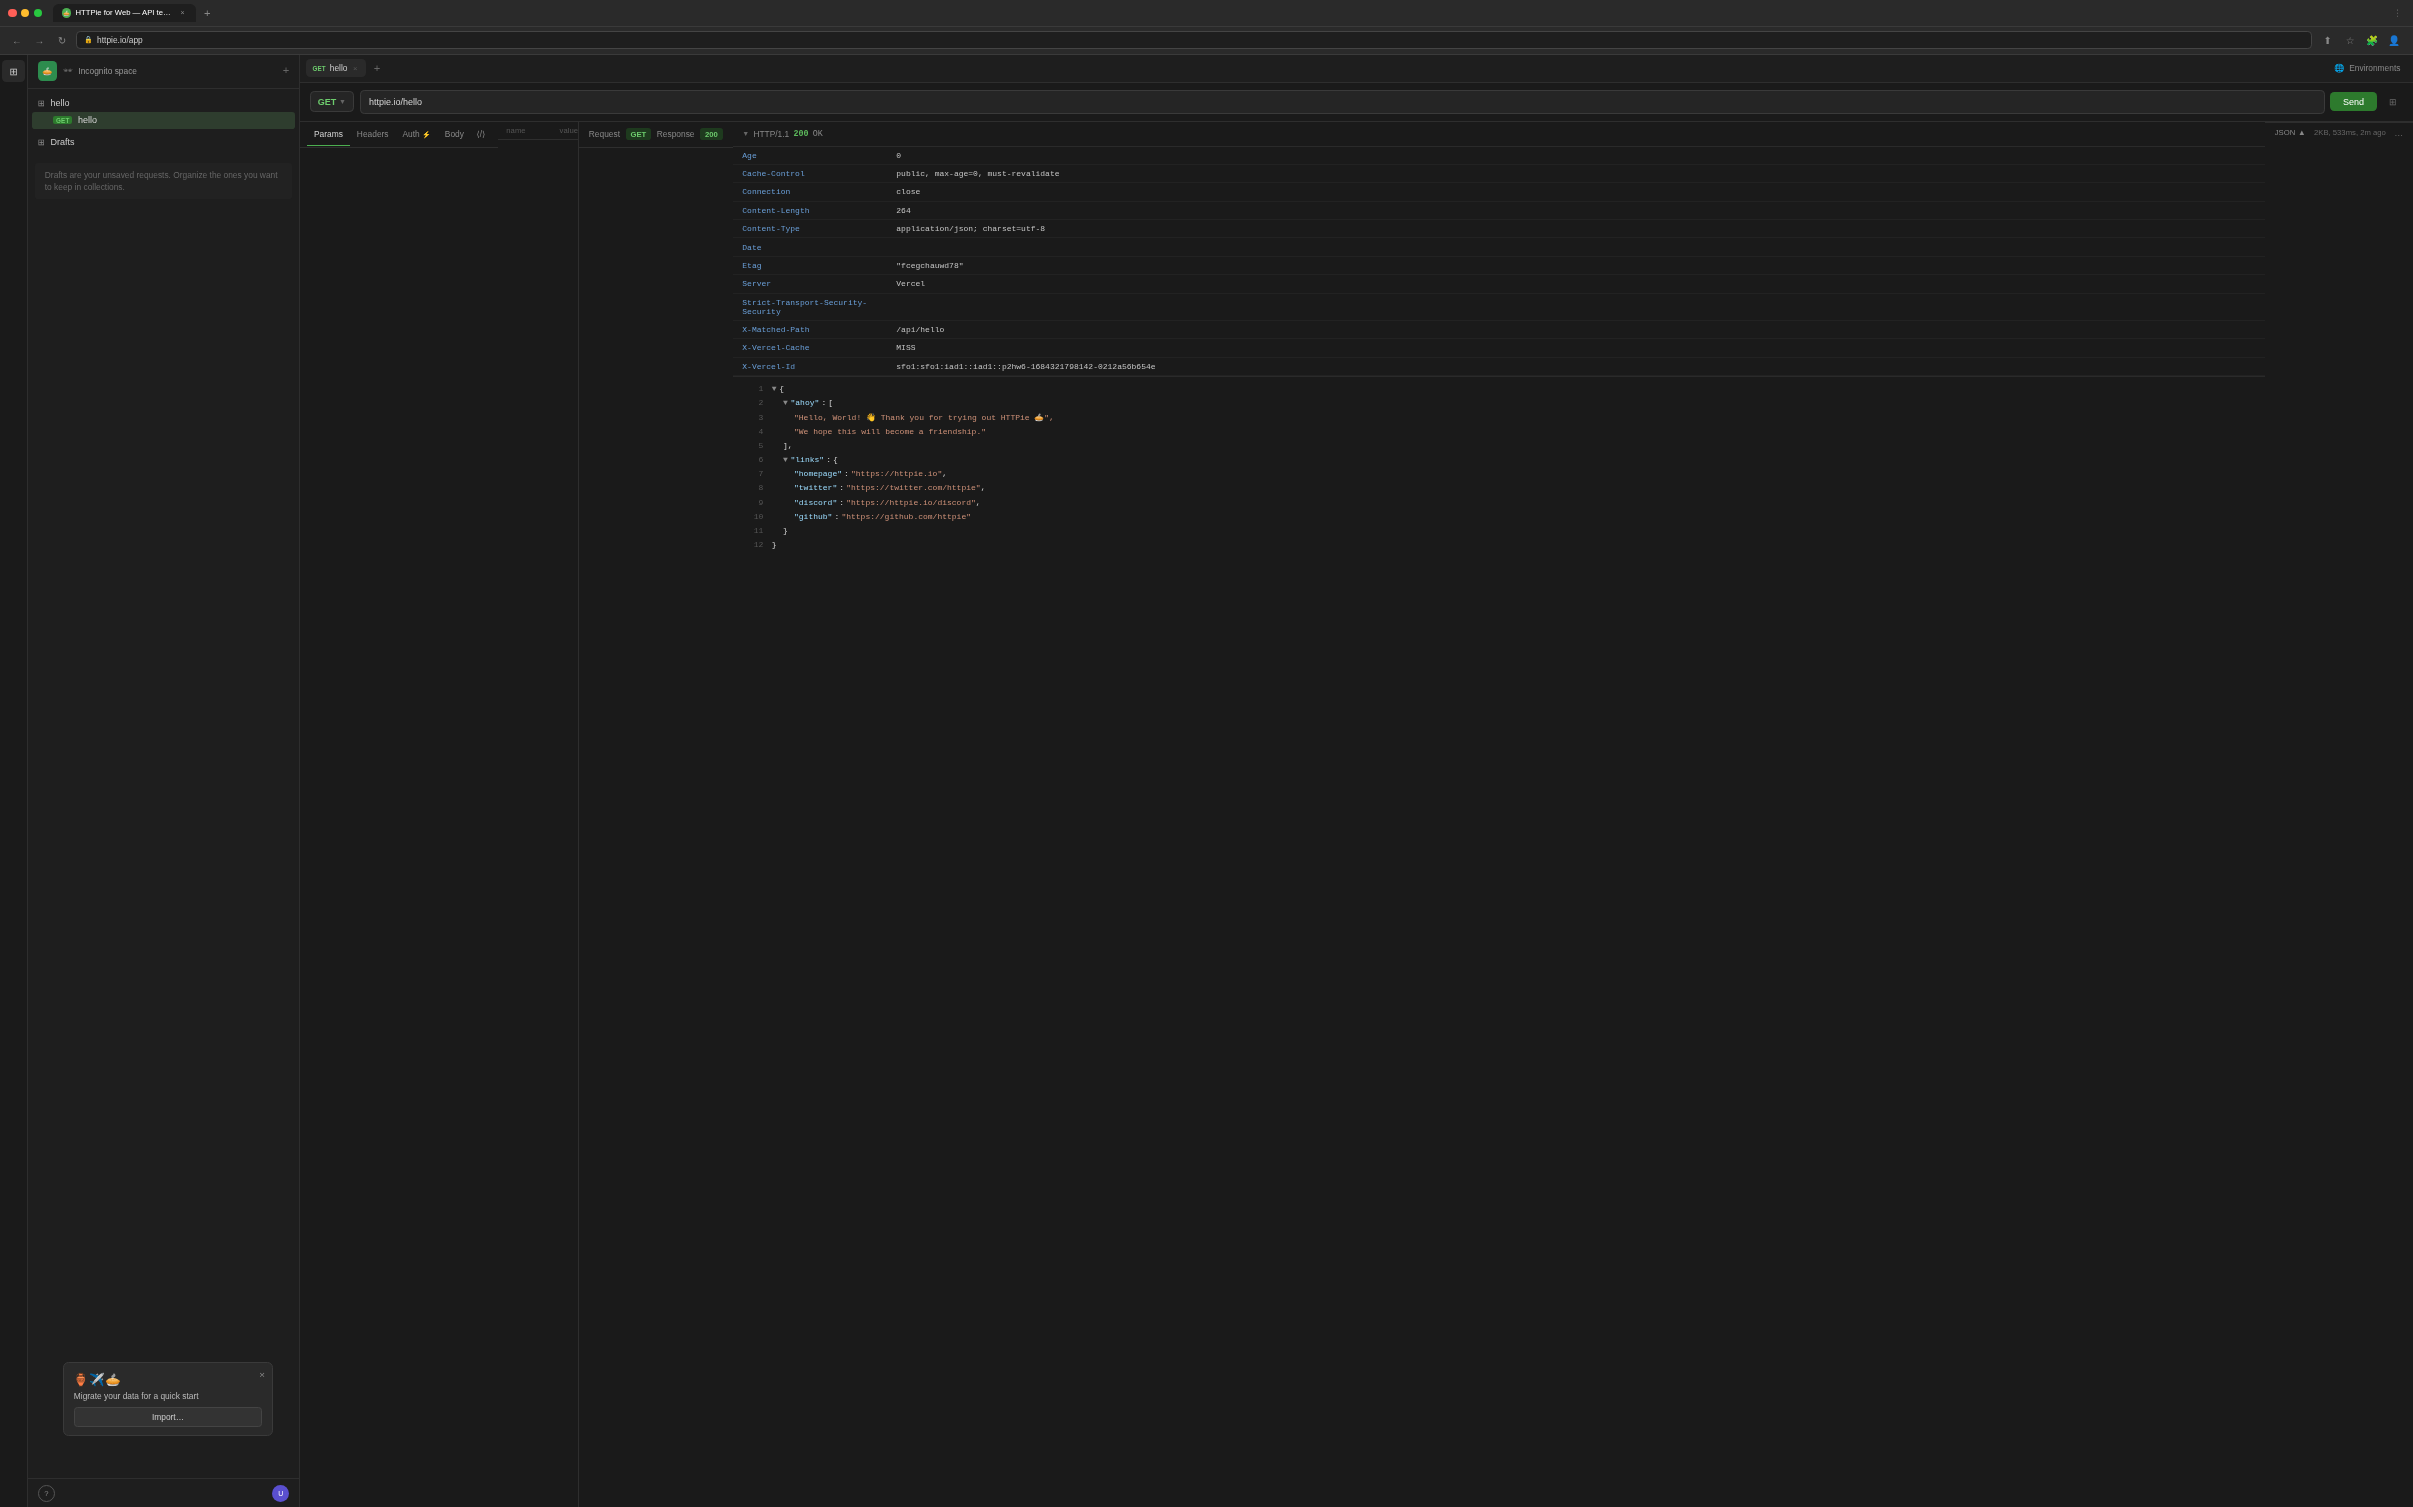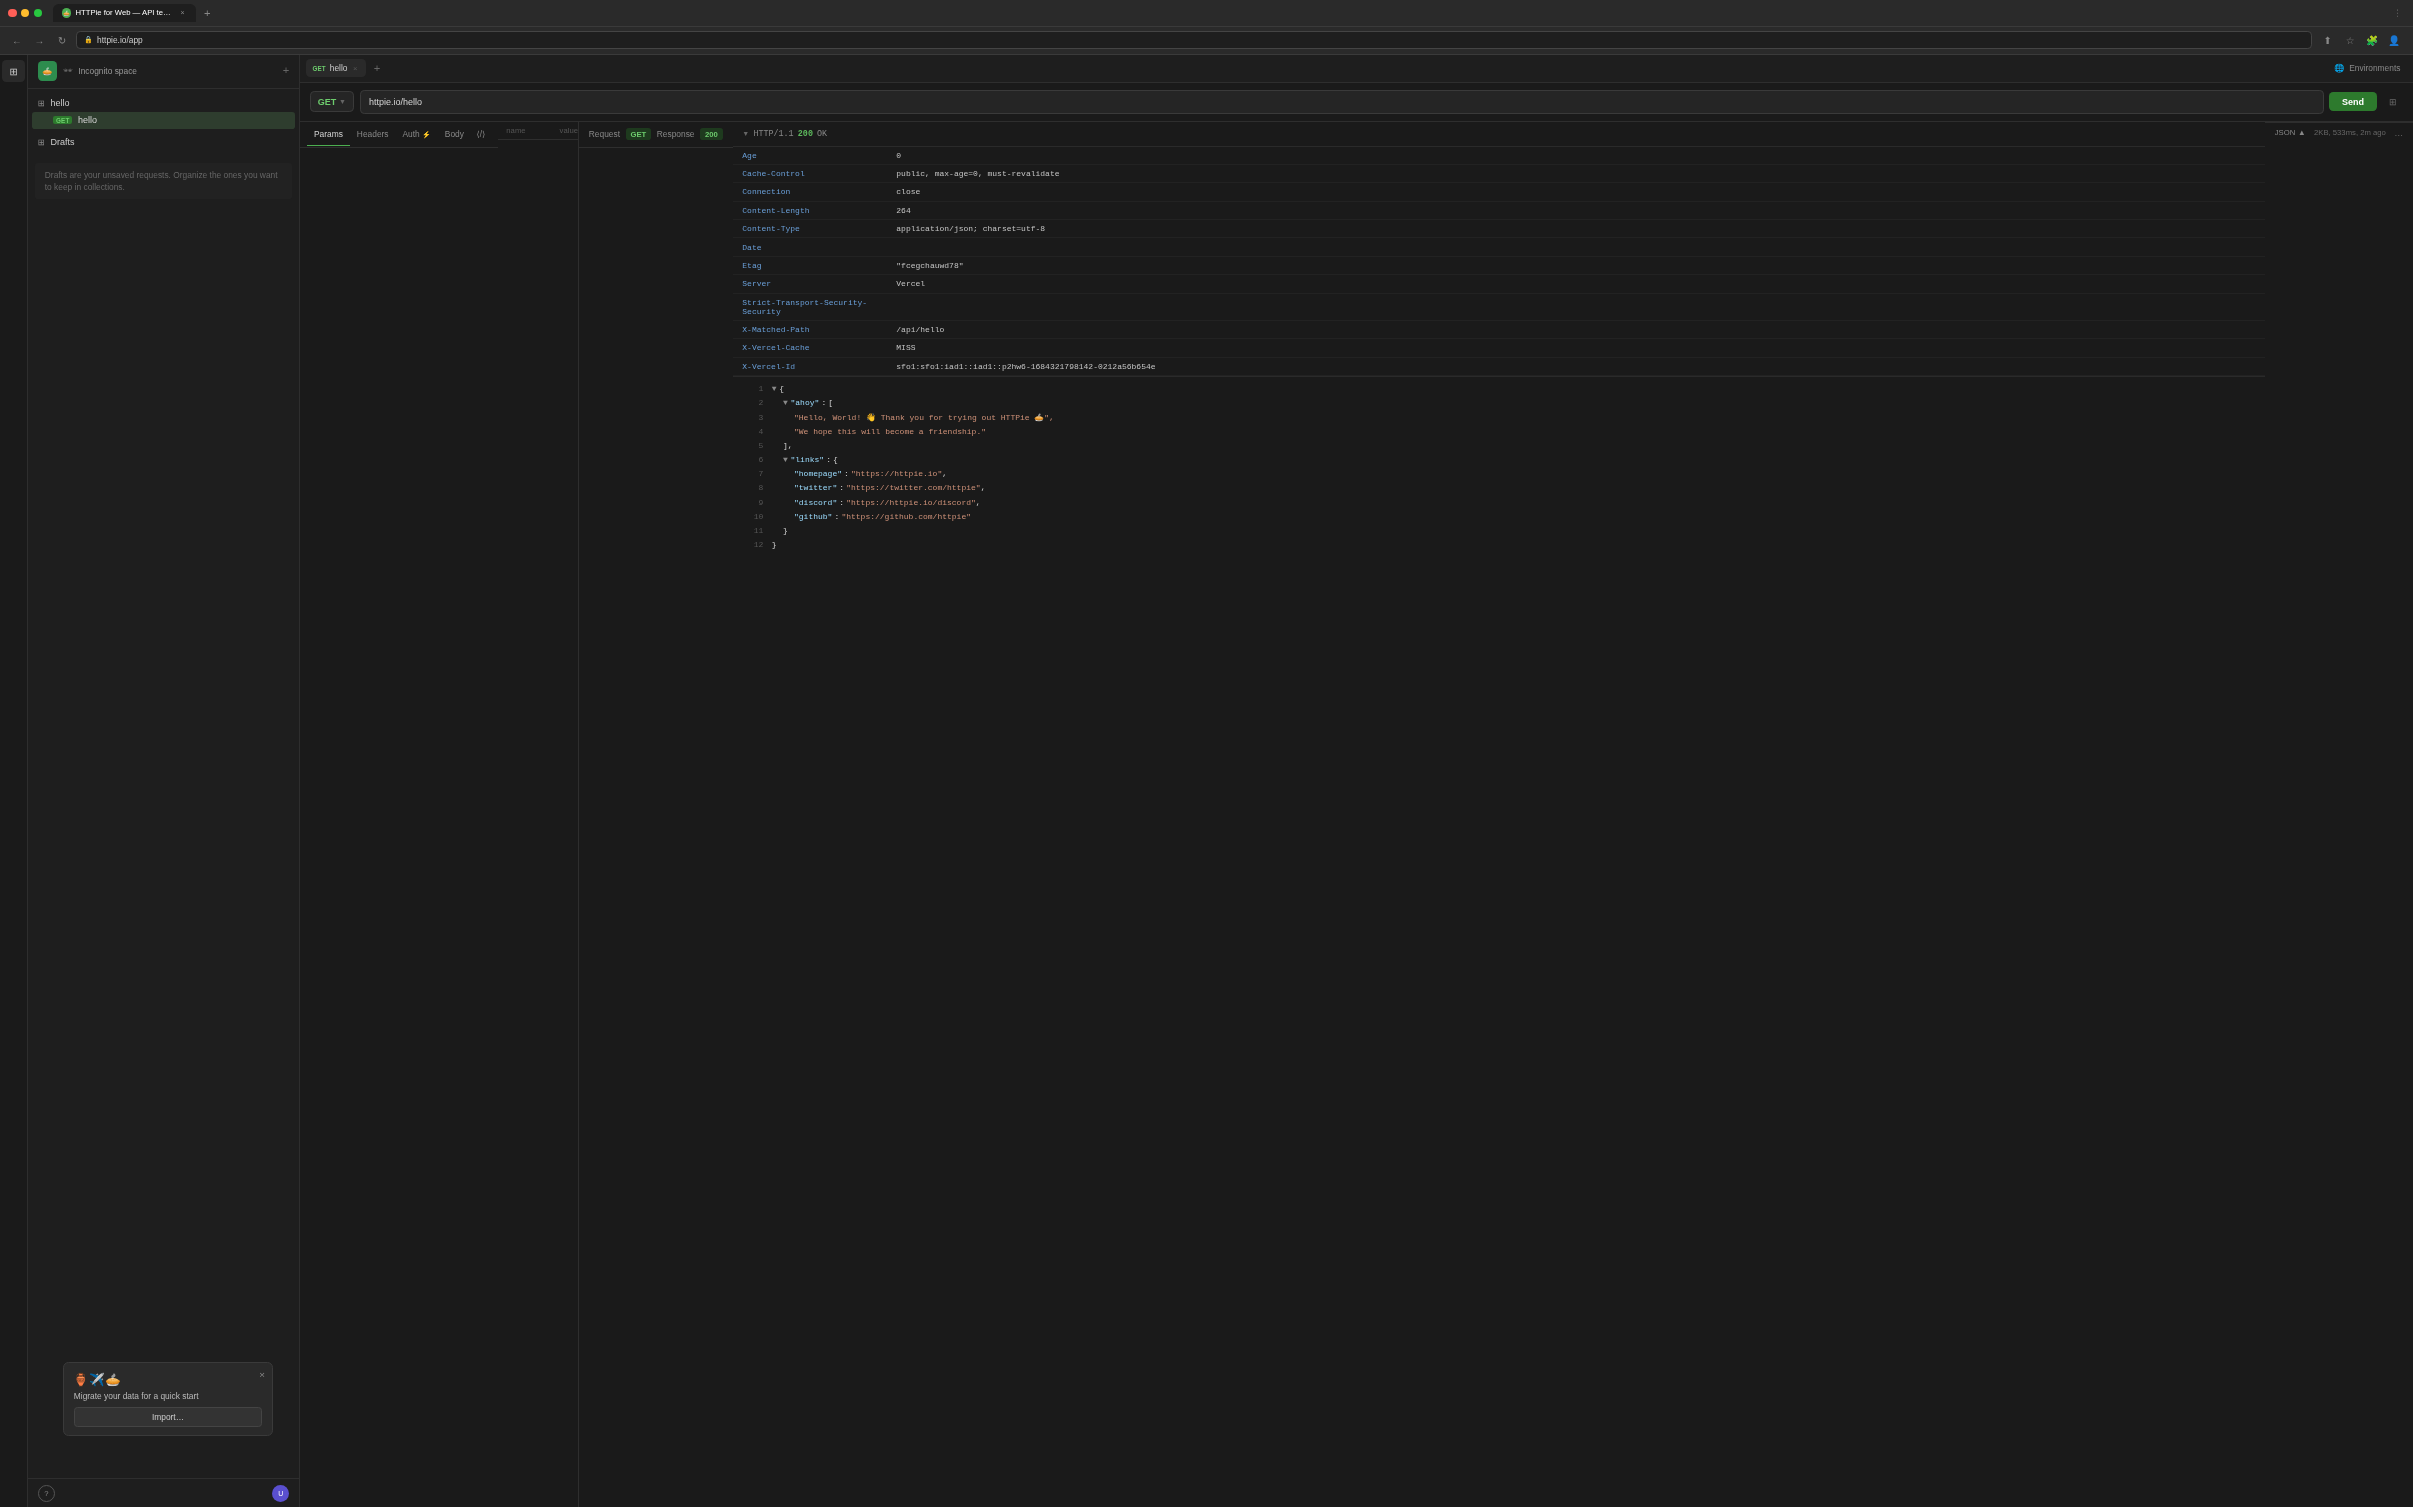--- a/index.html
+++ b/index.html
@@ -461,21 +461,21 @@
       font-size: 9px;
       font-family: inherit;
     }
     .send-btn {
       background: #2d7a2d;
       color: #fff;
       border: none;
       border-radius: 4.2px;
       padding: 4.9px 12.6px;
       font-size: 9px;
-      font-weight: 700;
+      font-weight: 400;
       cursor: pointer;
     }
     .layout-btn {
       width: 21px;
       height: 21px;
       display: flex;
       align-items: center;
       justify-content: center;
       color: #666;
       cursor: pointer;
@@ -588,21 +588,21 @@
       align-items: center;
       padding: 7px 9.8px;
       gap: 4.2px;
       font-size: 8.4px;
       border-bottom: 0.7px solid #2a2a2a;
     }
     .status-arrow {
       color: #666;
       font-size: 7px;
     }
-    .http-version { color: #888; font-family: Liberation Mono, monospace; }
+    .http-version { color: #888; font-family: Liberation Sans, sans-serif; }
     .status-code-200 {
       color: #5cb85c;
       font-weight: 700;
       font-family: 'Courier New', monospace;
     }
     .status-text-ok {
       color: #888;
       font-family: 'Courier New', monospace;
     }
 

